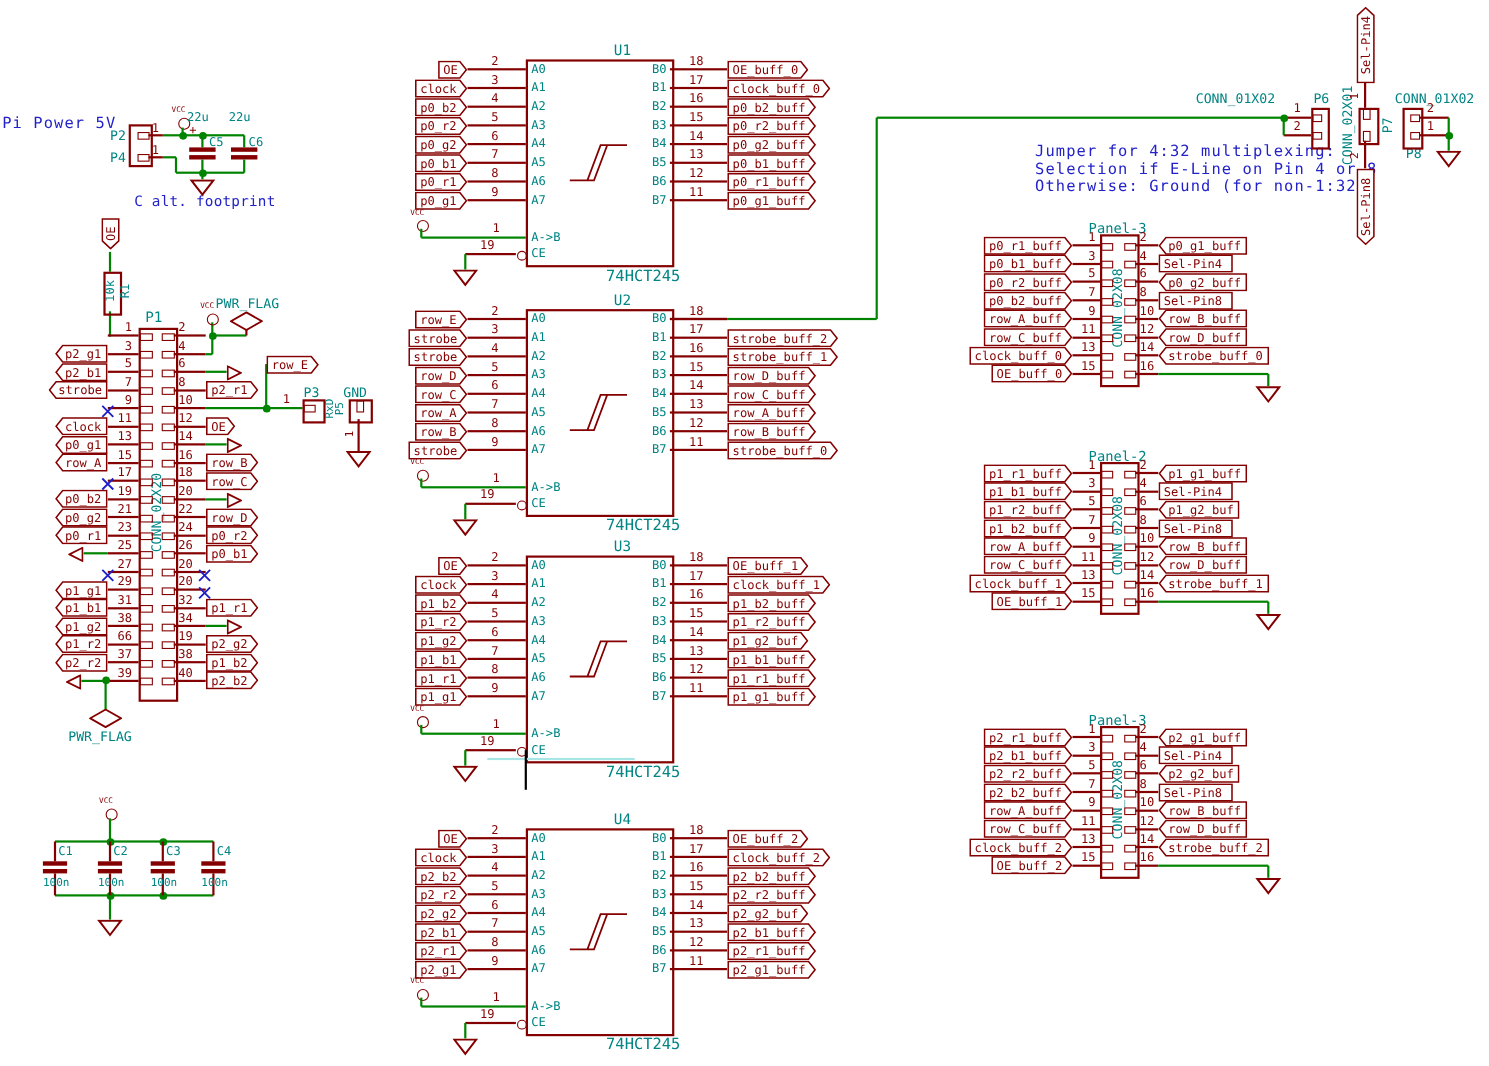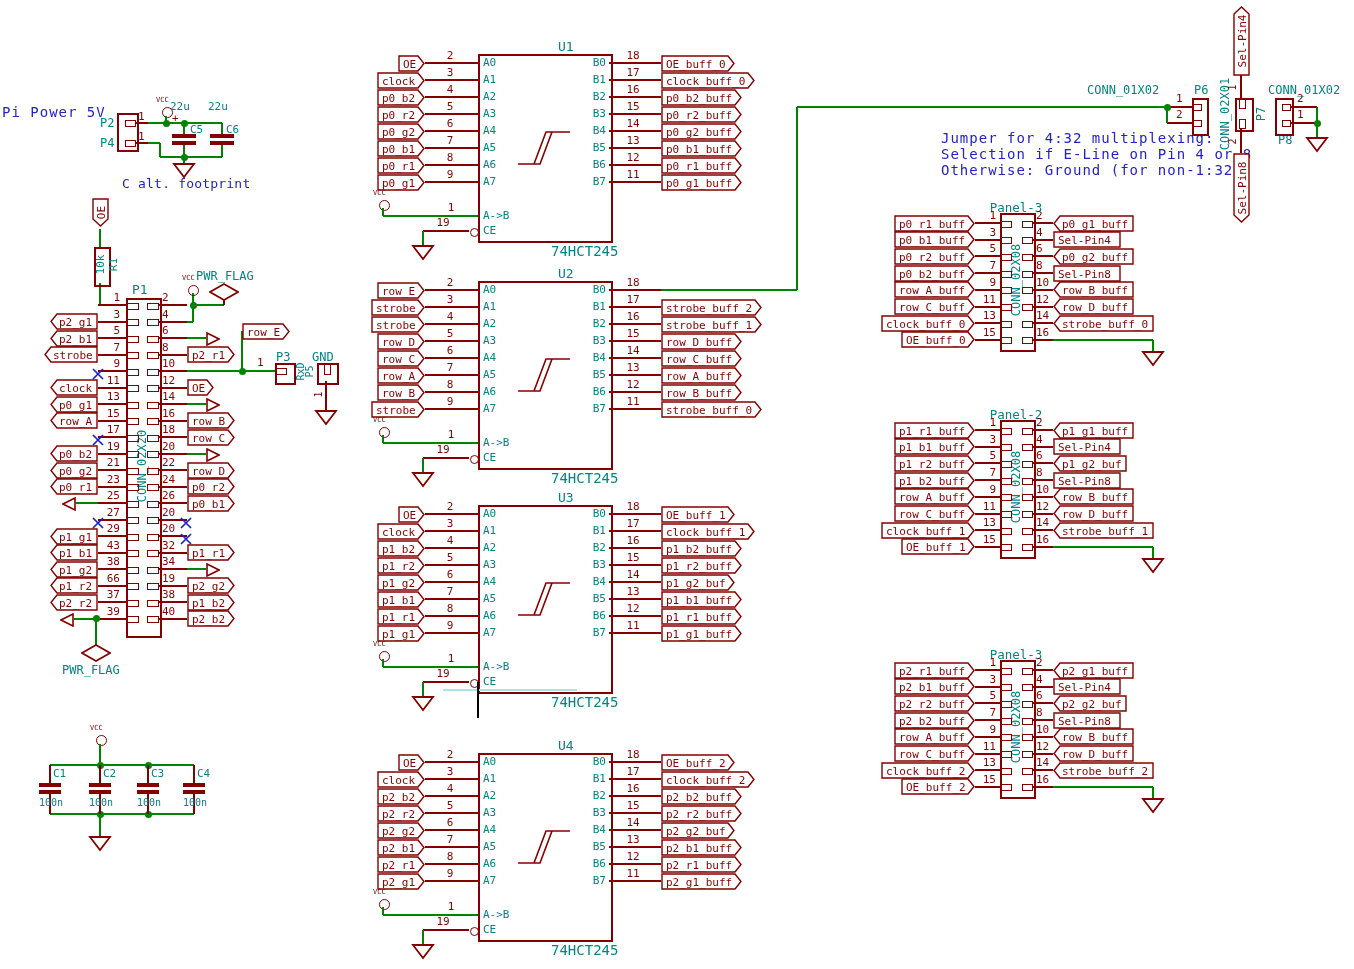--- a/index.html
+++ b/index.html
@@ -268,21 +268,21 @@
         <polygon points="47,1 7,1 1,8.5 7,16 47,16" fill="#fff" stroke="#840000" stroke-width="1.4"></polygon>
         <text x="9" y="12.5" font-size="11" font-family="DejaVu Sans Mono,monospace" fill="#840000">p1_g1</text>
       </svg></div>
     <div class="a" style="left: 180px; top: 530px; width: 12px; height: 12px;"><svg width="12" height="12" viewBox="0 0 12 12">
         <path d="M1 1 L11 11 M1 11 L11 1" stroke="#2020C8" stroke-width="1.7" fill="none"></path>
       </svg></div>
     <div class="a" style="left: 98px; top: 551.5px; width: 28px; height: 2px; background: rgb(132, 0, 0);"></div>
     <div class="a" style="left: 158px; top: 551.5px; width: 29px; height: 2px; background: rgb(132, 0, 0);"></div>
     <div class="a" style="left: 127px; top: 550px; width: 10px; height: 5px; border: 1.3px solid rgb(132, 0, 0);"></div>
     <div class="a" style="left: 147px; top: 550px; width: 10px; height: 5px; border: 1.3px solid rgb(132, 0, 0);"></div>
-    <div class="a" style="left: 92px; top: 538.5px; color: rgb(132, 0, 0); font: 11px &quot;DejaVu Sans Mono&quot;, monospace; white-space: nowrap; width: 28px; text-align: right;">43</div>
+    <div class="a" style="left: 92px; top: 538.5px; color: rgb(132, 0, 0); font: 11px &quot;DejaVu Sans Mono&quot;, monospace; white-space: nowrap; width: 28px; text-align: right;">31</div>
     <div class="a" style="left: 162px; top: 538.5px; color: rgb(132, 0, 0); font: 11px &quot;DejaVu Sans Mono&quot;, monospace; white-space: nowrap;">32</div>
     <div class="a" style="left: 50px; top: 544px; width: 48px; height: 17px;"><svg width="48" height="17" viewBox="0 0 48 17">
         <polygon points="47,1 7,1 1,8.5 7,16 47,16" fill="#fff" stroke="#840000" stroke-width="1.4"></polygon>
         <text x="9" y="12.5" font-size="11" font-family="DejaVu Sans Mono,monospace" fill="#840000">p1_b1</text>
       </svg></div>
     <div class="a" style="left: 187px; top: 544px; width: 48px; height: 17px;"><svg width="48" height="17" viewBox="0 0 48 17">
         <polygon points="1,1 41,1 47,8.5 41,16 1,16" fill="#fff" stroke="#840000" stroke-width="1.4"></polygon>
         <text x="5" y="12.5" font-size="11" font-family="DejaVu Sans Mono,monospace" fill="#840000">p1_r1</text>
       </svg></div>
     <div class="a" style="left: 98px; top: 568px; width: 28px; height: 2px; background: rgb(132, 0, 0);"></div>

